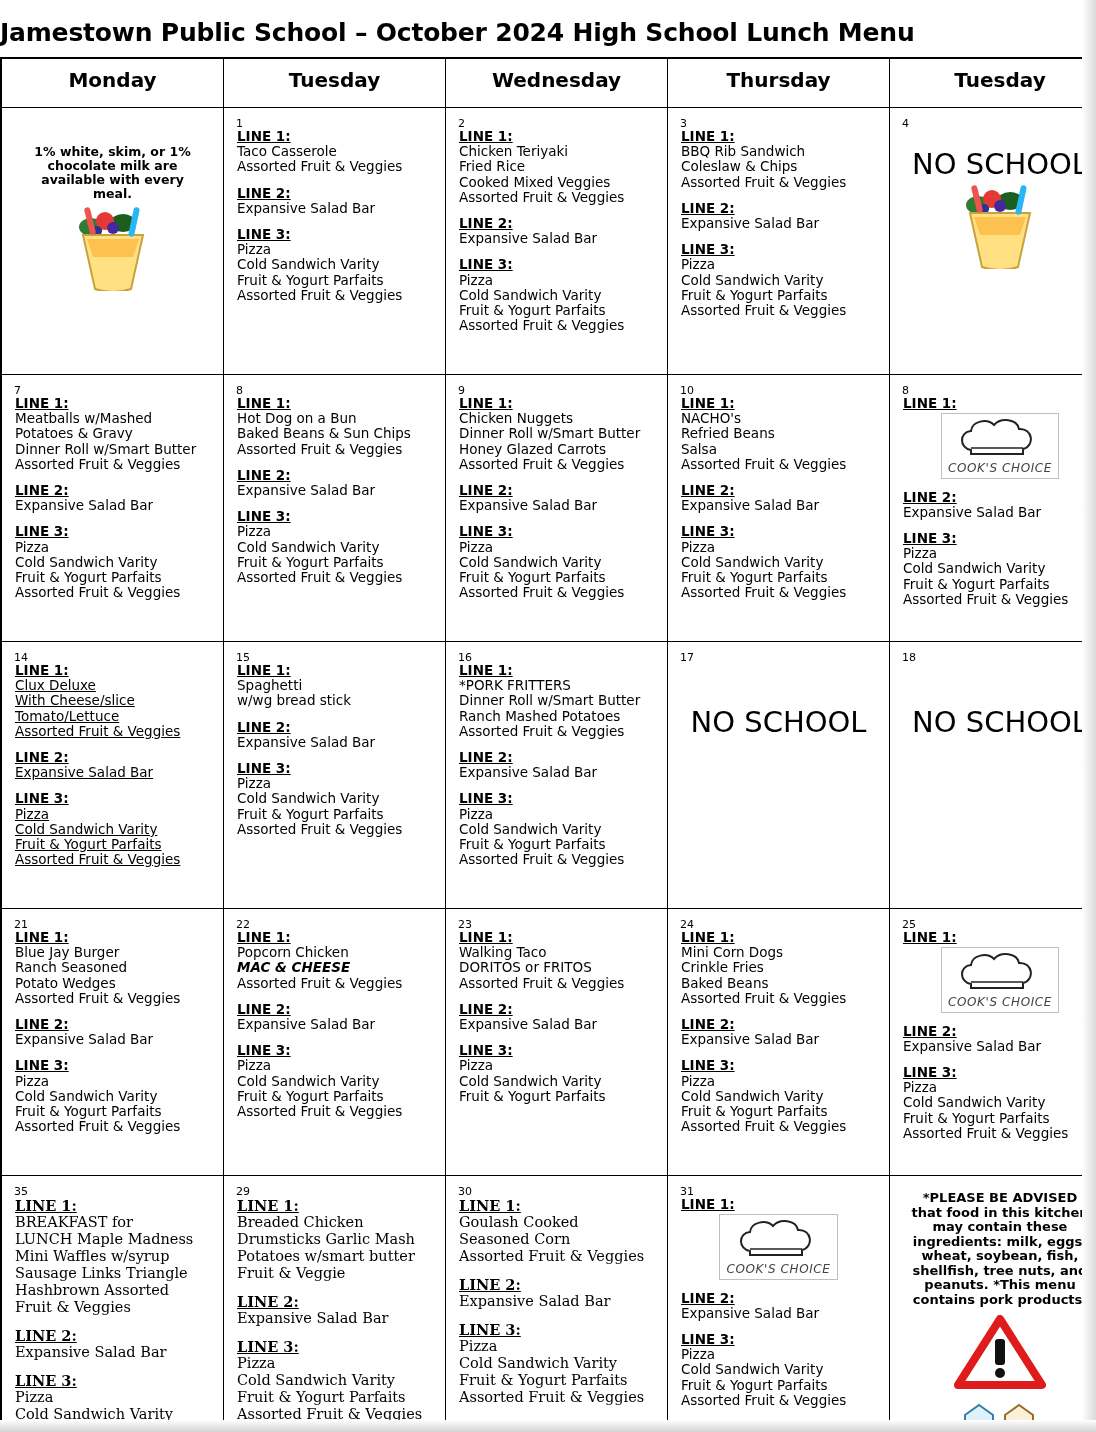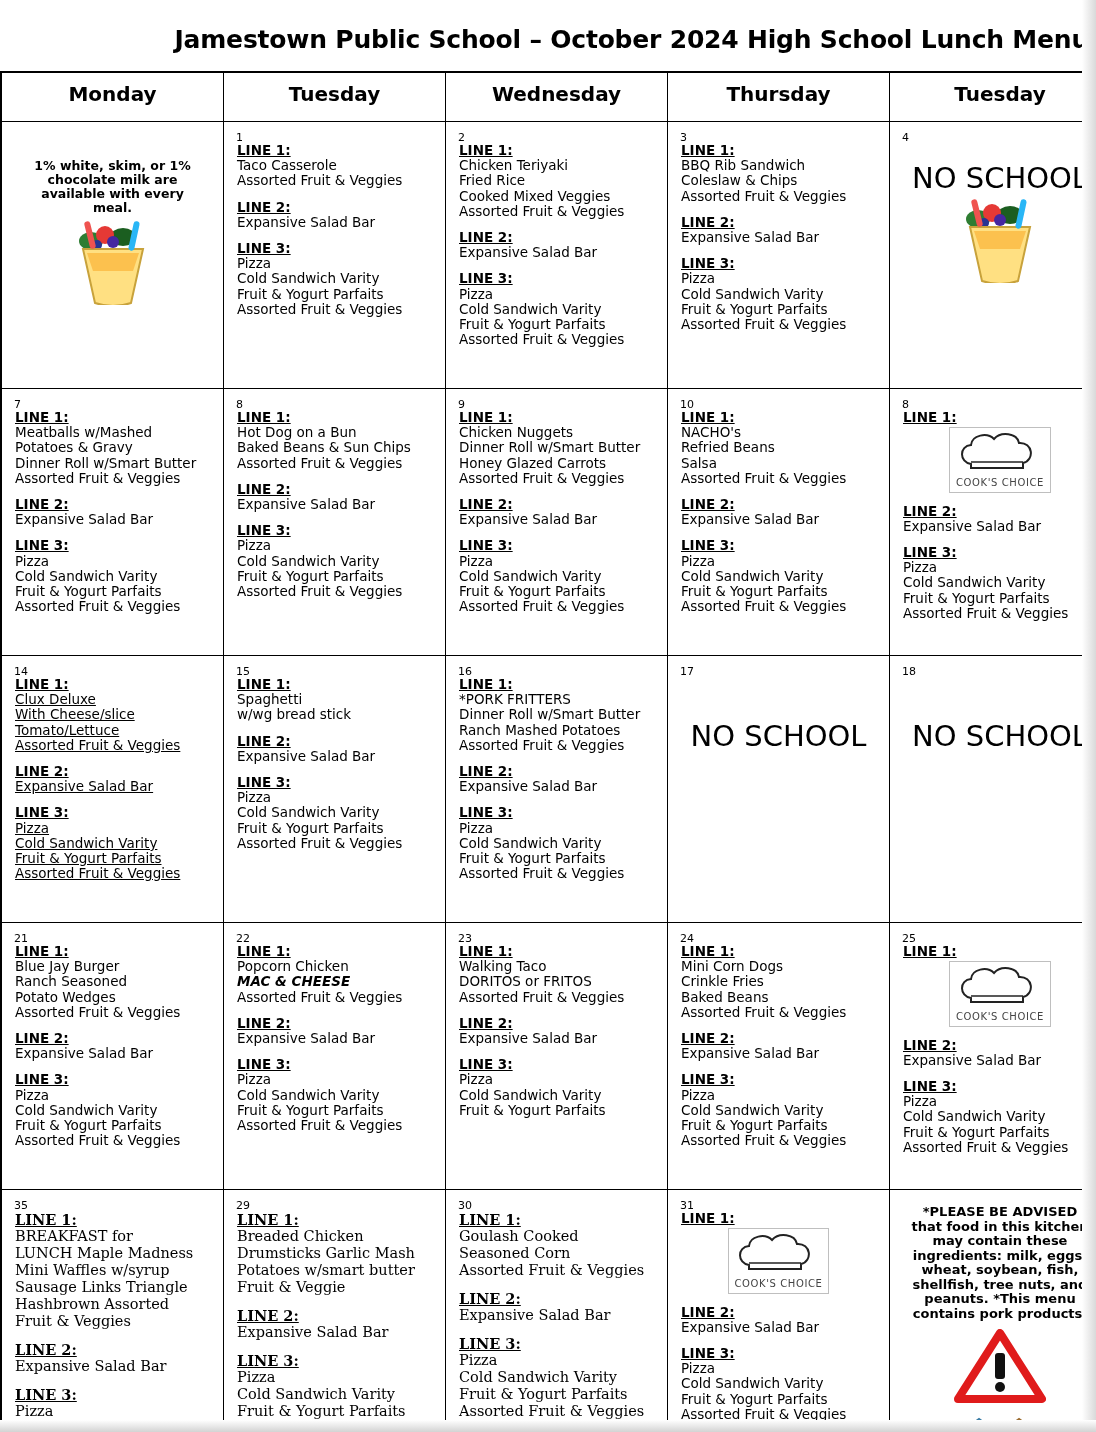--- a/index.html
+++ b/index.html
@@ -29,23 +29,23 @@
     width: 14px; height: 1432px;
     background: linear-gradient(to right, #ffffff, #d9d9d9);
   }
   .page-shadow-b {
     position: absolute;
     left: 0; bottom: 0;
     width: 1096px; height: 12px;
     background: linear-gradient(to bottom, #ffffff, #d3d3d3);
   }
   h1.title {
-    margin: 7px;
+    margin: 0;
     padding: 18px 0 10px 0;
-    text-align: right;
+    text-align: left;
     font-family: "DejaVu Sans", sans-serif;
     font-size: 25px;
     font-weight: bold;
     letter-spacing: -0.2px;
     color: #000;
   }
   table.cal {
     border-collapse: collapse;
     width: 1014px;
     margin: 0 auto;
@@ -114,25 +114,26 @@
   .chef-wrap {
     text-align: center;
     padding: 2px 0 0 0;
   }
   .chefbox {
     display: inline-block;
     border: 1px solid #bfbfbf;
     padding: 2px 6px 1px 6px;
   }
   .chef-caption {
-    font-size: 10px;
+    font-size: 12px;
     letter-spacing: 0.6px;
     text-align: right;
     color: #444;
     margin-top: -2px;
+    font-style: italic;
   }
   .advisory {
     font-size: 13px;
     font-weight: bold;
     text-align: center;
     line-height: 14.5px;
     padding: 6px 8px 0 8px;
   }
   .warn-wrap { text-align: center; padding-top: 8px; }
   .milk-carton-wrap { text-align: center; padding-top: 6px; }

